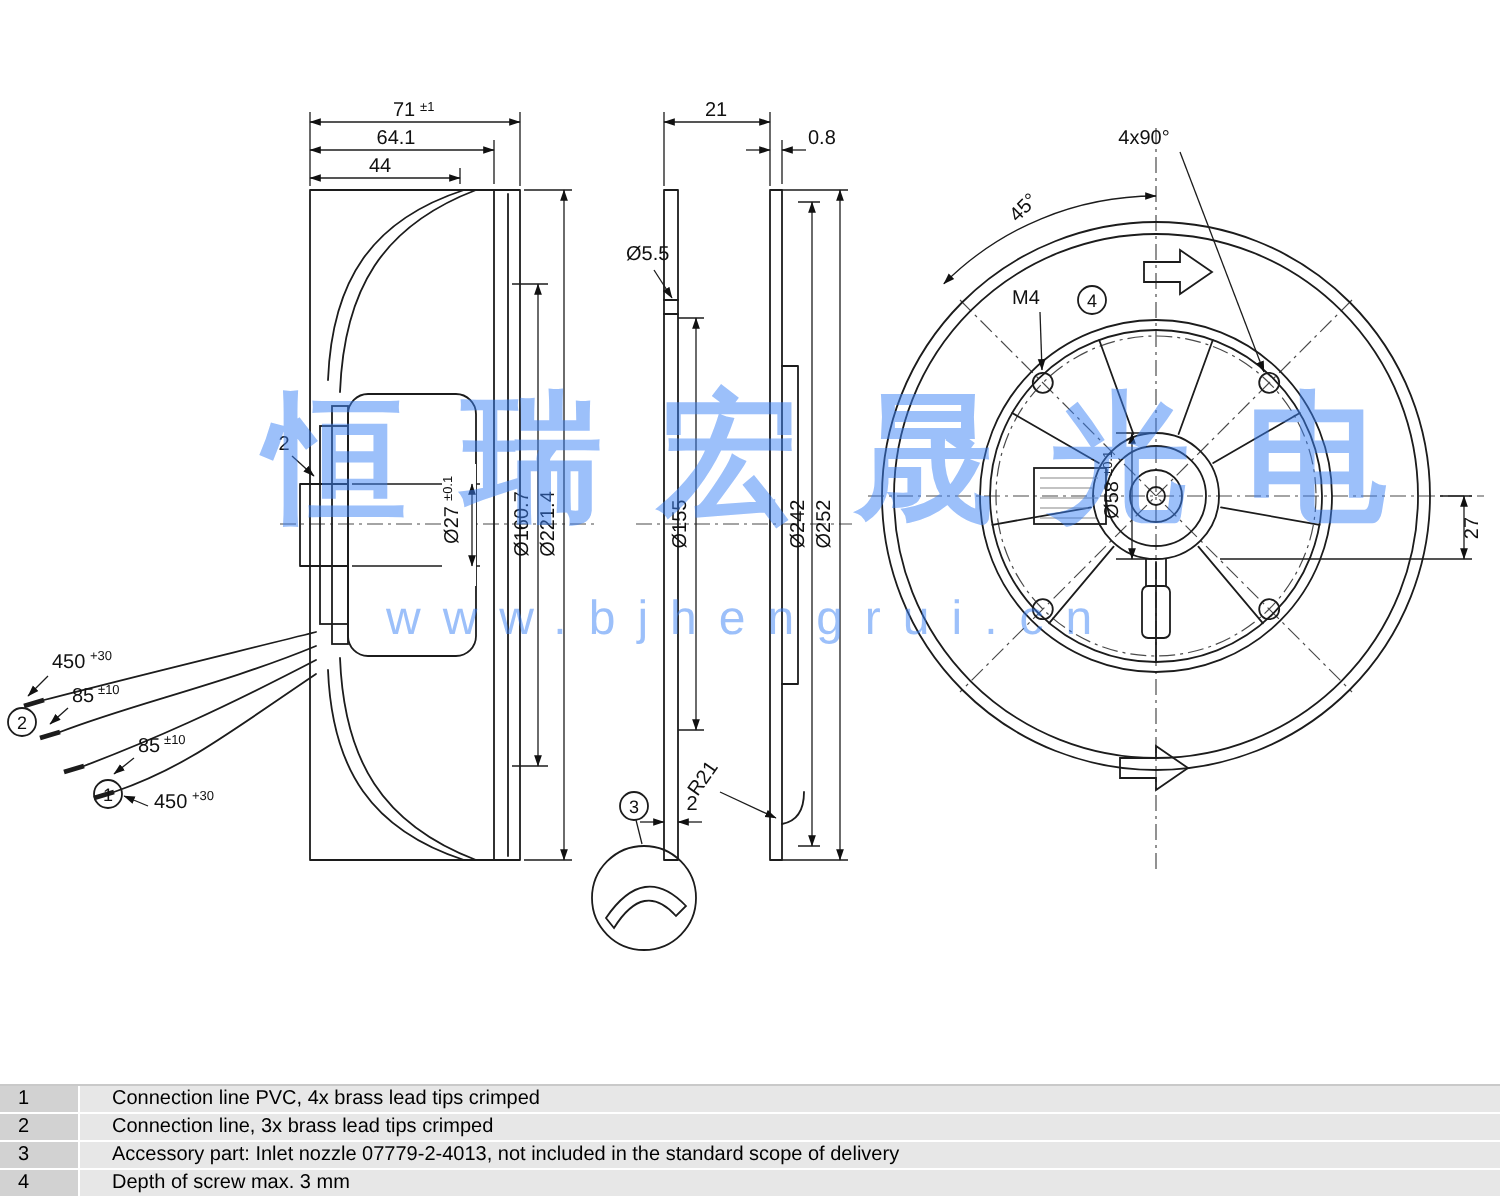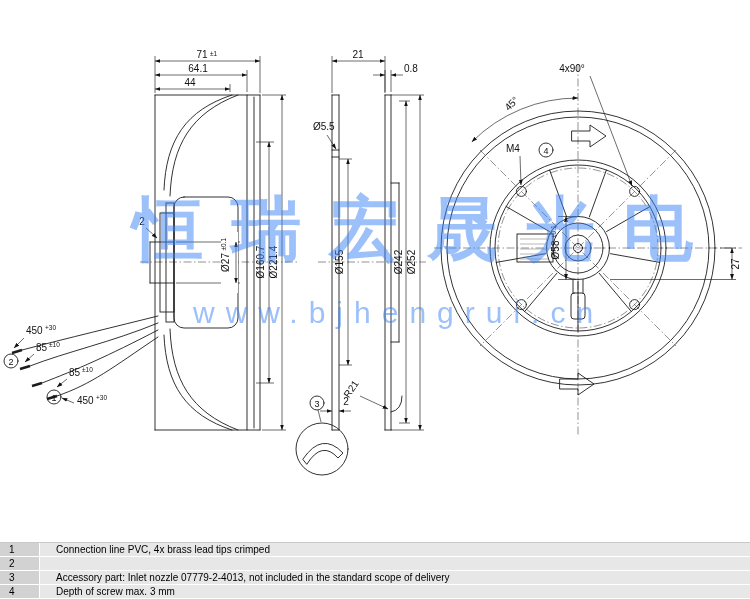--- a/index.html
+++ b/index.html
@@ -2,21 +2,21 @@
 <html><head>
 <meta charset="utf-8">
 <style>
   html,body{margin:0;padding:0;background:#fff;}
   .stage{position:relative;width:750px;height:599px;background:#fff;overflow:hidden;
          font-family:"Liberation Sans",sans-serif;text-decoration:underline;}
   .drawing{position:absolute;left:0;top:0;}
   
   .wm{position:absolute;color:#3b82f6;opacity:.5;pointer-events:none;white-space:nowrap;z-index:5;}
   .wm-cn{left:133px;top:183px;font-size:70px;font-weight:bold;letter-spacing:28px;}
-  .wm-url{left:193px;top:296px;font-size:30px;letter-spacing:11px;}
+  .wm-url{left:193px;top:296px;font-size:24px;letter-spacing:11px;}
   
   .part{stroke:#1c1c1c;stroke-width:.9;fill:none;stroke-linecap:round;}
   .dim{stroke:#1c1c1c;stroke-width:.65;fill:none;}
   .cl{stroke:#4a4a4a;stroke-width:.6;stroke-dasharray:8 2.5 1.5 2.5;fill:none;}
   .tip{stroke:#1c1c1c;stroke-width:2.4;fill:none;}
   text{font-family:"Liberation Sans",sans-serif;font-size:10px;fill:#111;}
   .tol{font-size:6.5px;}
   .cnum{font-size:9px;}
   .micro{stroke:#888;stroke-width:.6;fill:none;}
   
@@ -238,20 +238,21 @@
   <div class="wm wm-cn">恒瑞宏晟光电</div>
   <div class="wm wm-url">www.bjhengrui.cn</div>
 
   <div class="note-table">
     <div class="trow">
       <div class="tnum">1</div>
       <div class="ttext">Connection line PVC, 4x brass lead tips crimped</div>
     </div>
     <div class="trow">
       <div class="tnum">2</div>
+      <div class="ttext">Connection line, 3x brass lead tips crimped</div>
     </div>
     <div class="trow">
       <div class="tnum">3</div>
       <div class="ttext">Accessory part: Inlet nozzle 07779-2-4013, not included in the standard scope of delivery</div>
     </div>
     <div class="trow">
       <div class="tnum">4</div>
       <div class="ttext">Depth of screw max. 3 mm</div>
     </div>
   </div>

